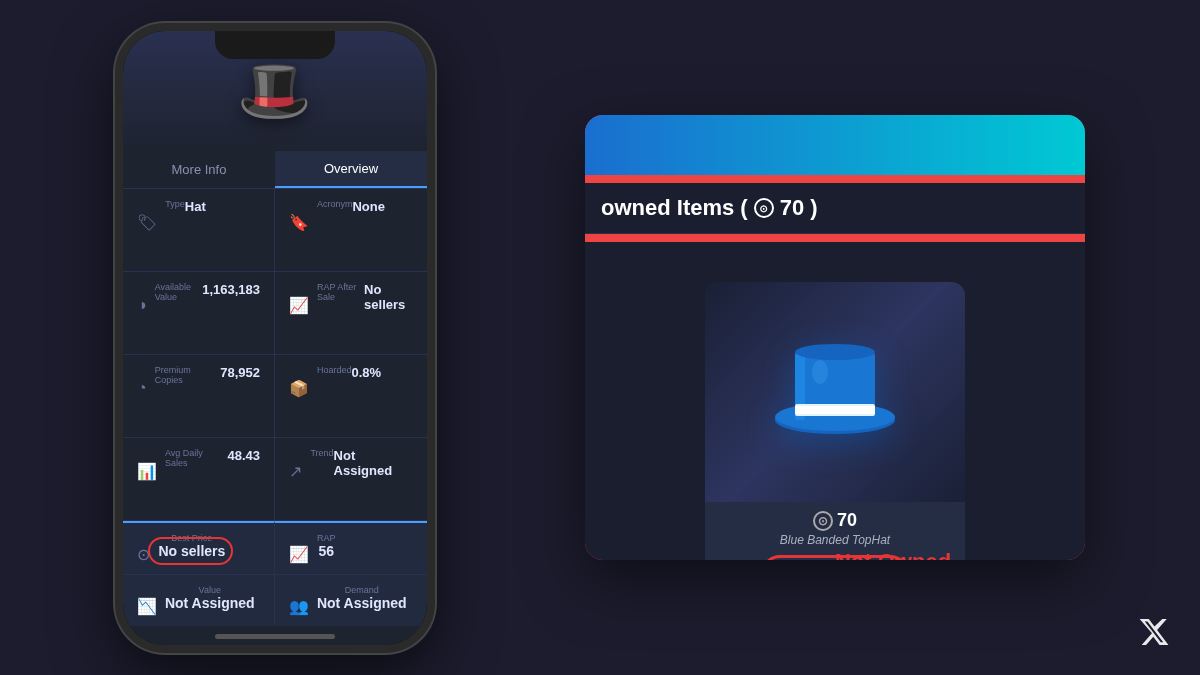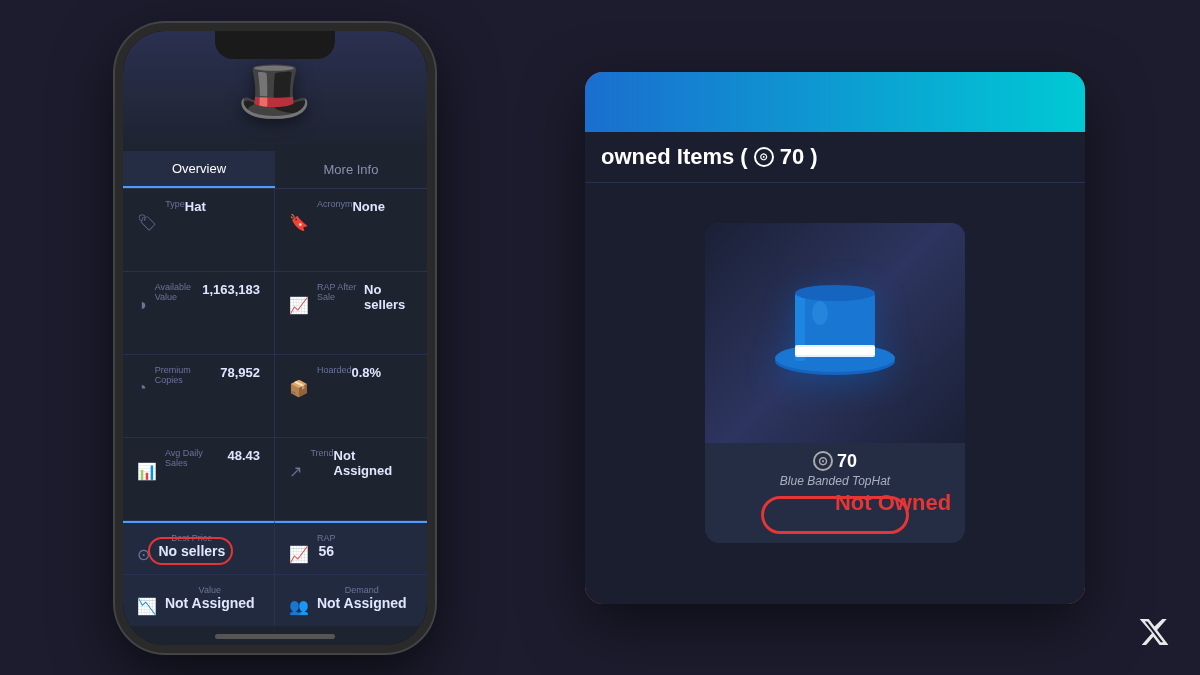--- a/index.html
+++ b/index.html
@@ -238,28 +238,29 @@
       height: 5px;
       background: #555;
       border-radius: 3px;
       margin: 8px auto 6px;
       flex-shrink: 0;
     }
 
     
     .game-panel {
       width: 500px;
-      height: 532px;
+      height: 445px;
       background: #ef4444;
       border-radius: 18px;
       overflow: hidden;
       display: flex;
       flex-direction: column;
       position: relative;
       box-shadow: 0 20px 60px rgba(0,0,0,0.5);
+      gap: 8px;
     }
 
     .game-panel-header {
       height: 60px;
       background: linear-gradient(90deg, #1a6ecf 0%, #00c9d4 100%);
       flex-shrink: 0;
     }
 
     .game-panel-body {
       flex: 1;
@@ -408,25 +409,25 @@
 
   <div class="phone">
     <div class="phone-notch"></div>
     <div class="phone-screen">
 
       <div class="hat-image-area">
         <span class="hat-emoji">🎩</span>
       </div>
 
       <div class="tabs">
+        <button class="tab">
+          <span>More Info</span>
+        </button>
         <button class="tab active">
           <span>Overview</span>
-        </button>
-        <button class="tab">
-          <span>More Info</span>
         </button>
       </div>
 
       <div class="info-grid">
 
         <div class="info-cell">
           <span class="info-icon">🏷</span>
           <div class="info-content">
             <span class="info-label">Type</span>
             <span class="info-value">Hat</span>

